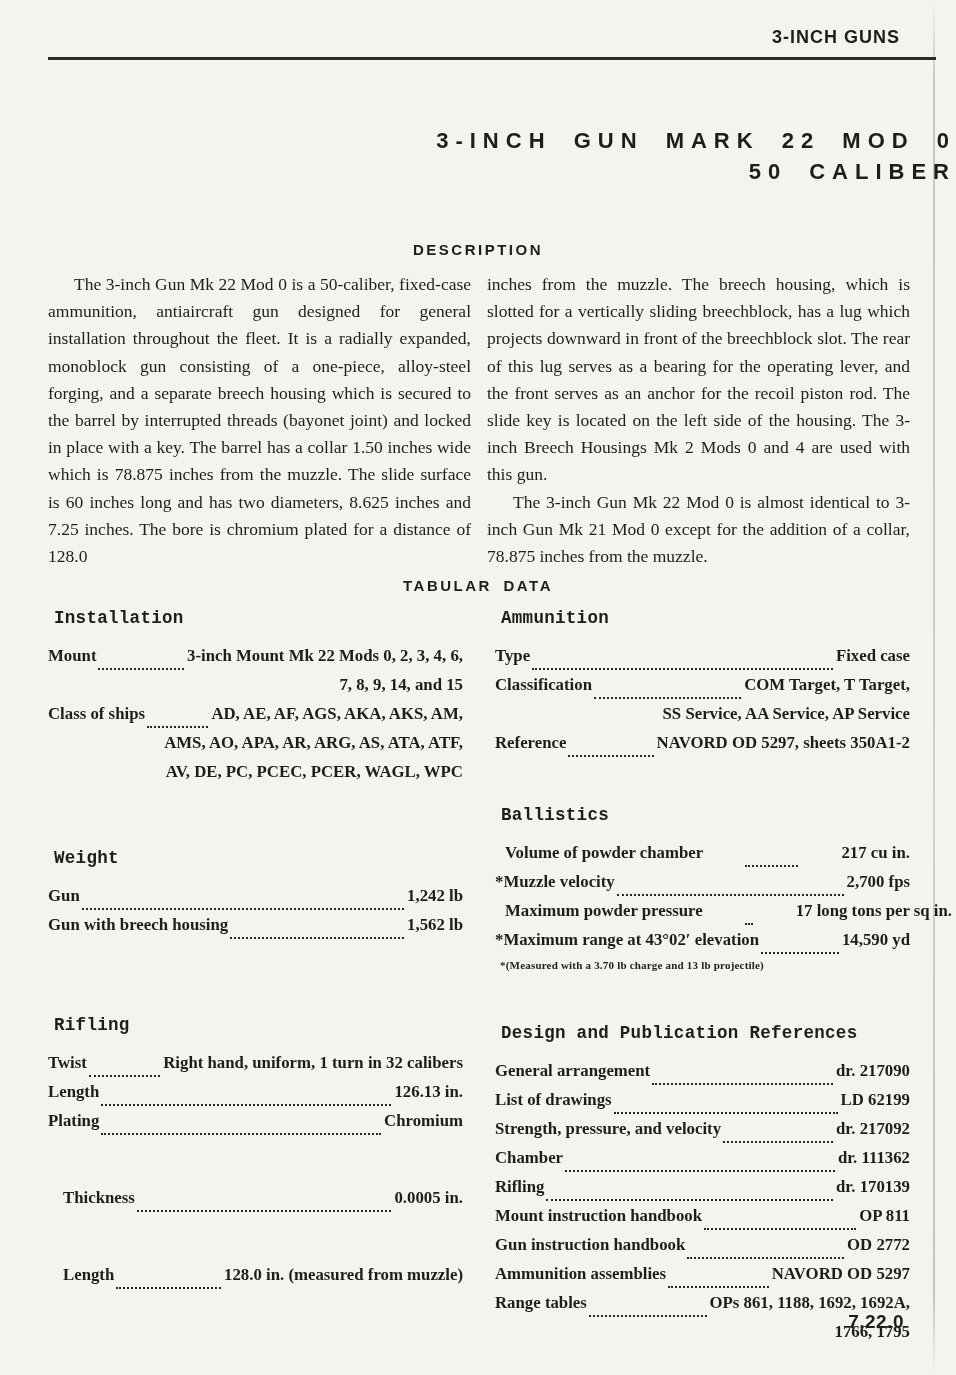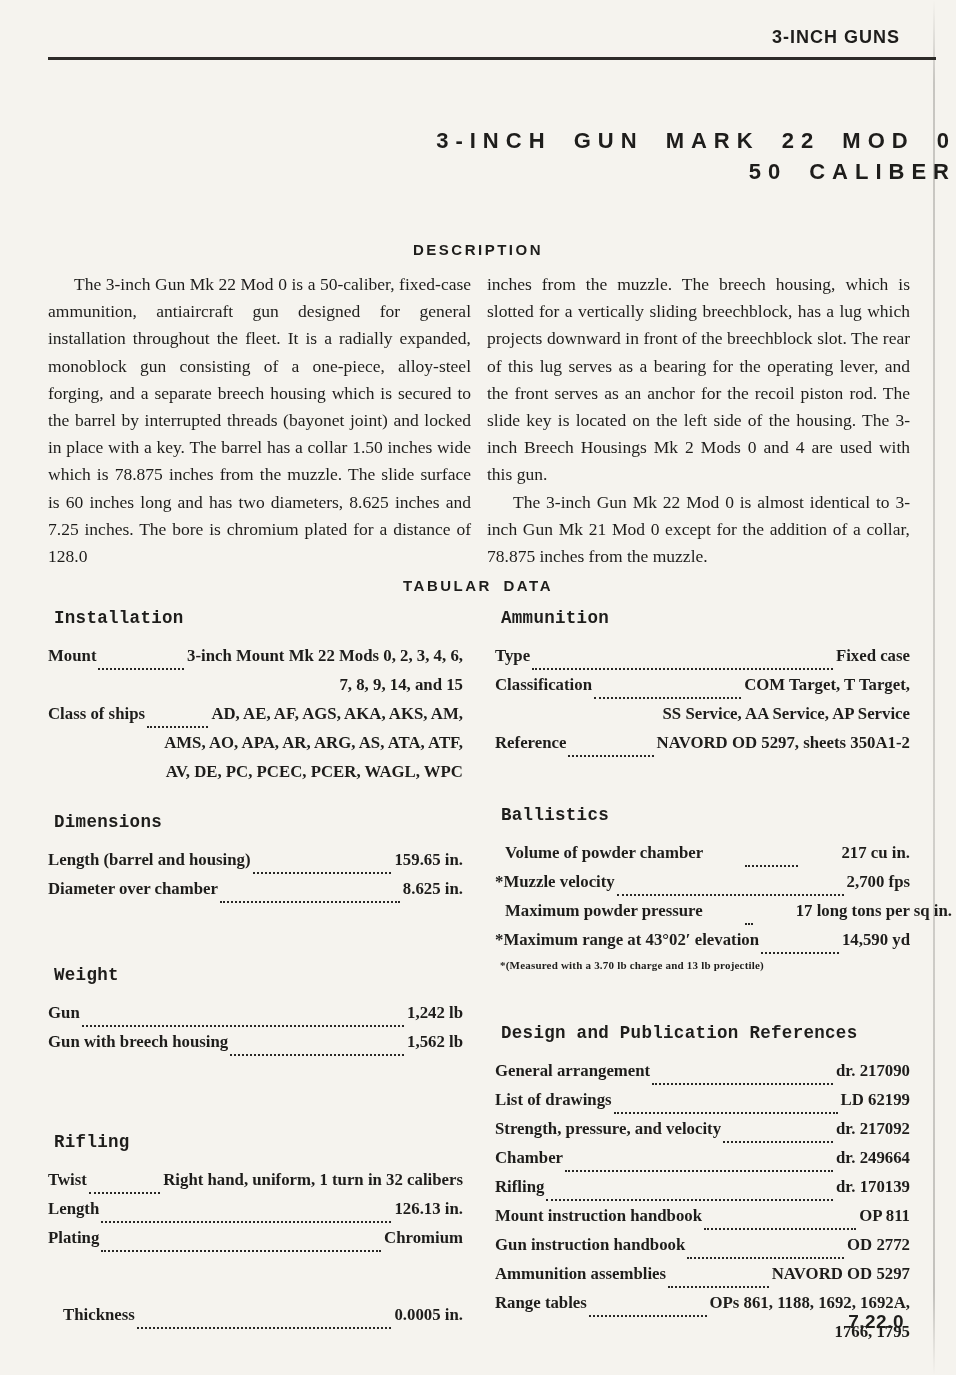--- a/index.html
+++ b/index.html
@@ -106,33 +106,20 @@
         <div class="spec-cont">7, 8, 9, 14, and 15</div>
         <div class="spec-row">
           <span class="lbl">Class of ships</span>
           <span class="dots"></span>
           <span class="val">AD, AE, AF, AGS, AKA, AKS, AM,</span>
         </div>
         <div class="spec-cont">AMS, AO, APA, AR, ARG, AS, ATA, ATF,</div>
         <div class="spec-cont">AV, DE, PC, PCEC, PCER, WAGL, WPC</div>
       </section>
 
-      <section class="sec-dimensions">
-        <h3 class="sec-heading">Dimensions</h3>
-        <div class="spec-row">
-          <span class="lbl">Length (barrel and housing)</span>
-          <span class="dots"></span>
-          <span class="val">159.65 in.</span>
-        </div>
-        <div class="spec-row">
-          <span class="lbl">Diameter over chamber</span>
-          <span class="dots"></span>
-          <span class="val">8.625 in.</span>
-        </div>
-      </section>
 
       <section class="sec-weight">
         <h3 class="sec-heading">Weight</h3>
         <div class="spec-row">
           <span class="lbl">Gun</span>
           <span class="dots"></span>
           <span class="val">1,242 lb</span>
         </div>
         <div class="spec-row">
           <span class="lbl">Gun with breech housing</span>
@@ -232,21 +219,21 @@
           <span class="val">LD 62199</span>
         </div>
         <div class="spec-row">
           <span class="lbl">Strength, pressure, and velocity</span>
           <span class="dots"></span>
           <span class="val">dr. 217092</span>
         </div>
         <div class="spec-row">
           <span class="lbl">Chamber</span>
           <span class="dots"></span>
-          <span class="val">dr. 249664</span>
+          <span class="val">dr. 111362</span>
         </div>
         <div class="spec-row">
           <span class="lbl">Rifling</span>
           <span class="dots"></span>
           <span class="val">dr. 170139</span>
         </div>
         <div class="spec-row">
           <span class="lbl">Mount instruction handbook</span>
           <span class="dots"></span>
           <span class="val">OP 811</span>

